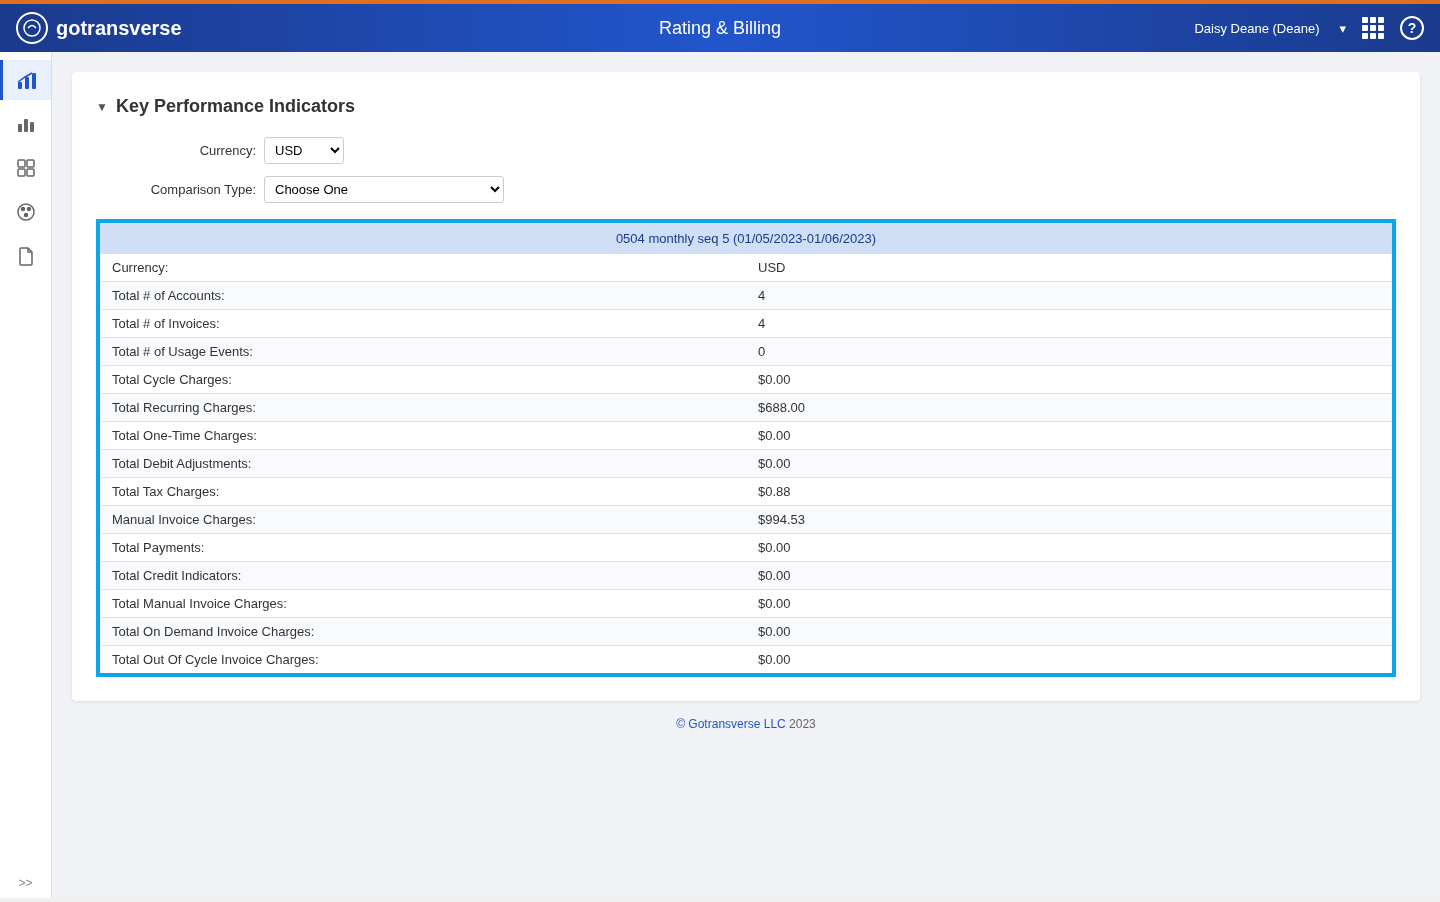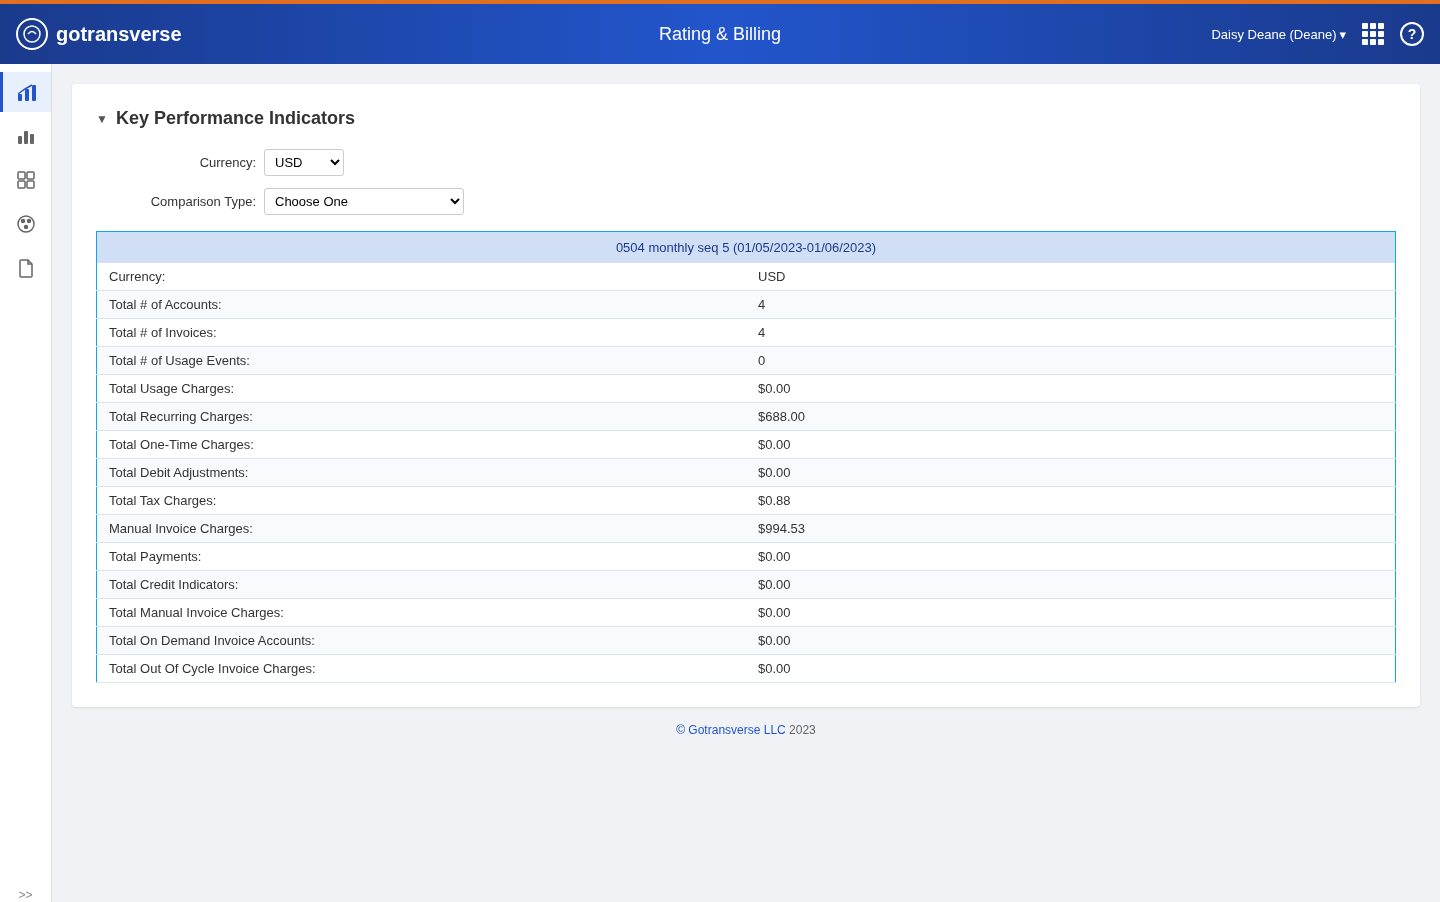--- a/index.html
+++ b/index.html
@@ -1,21 +1,21 @@
 <!DOCTYPE html>
 <html><head>
   <meta charset="utf-8">
   <style>
     * { box-sizing: border-box; margin: 0; padding: 0; }
     body { font-family: Arial, sans-serif; font-size: 13px; background: #f0f0f0; color: #333; }
 
     
     .header {
       background: linear-gradient(to right, #1a3a8c, #2255cc, #1a3a8c);
-      height: 60px;
+      height: 48px;
       display: flex;
       align-items: center;
       padding: 0 16px;
       position: relative;
     }
     .header-logo {
       display: flex;
       align-items: center;
       color: white;
       font-size: 20px;
@@ -46,21 +46,21 @@
     .header-right {
       margin-left: auto;
       display: flex;
       align-items: center;
       gap: 16px;
       color: white;
     }
     .header-user {
       display: flex;
       align-items: center;
-      gap: 3px;
+      gap: 20px;
       font-size: 13px;
       cursor: pointer;
       color: white;
     }
     .header-grid-icon {
       cursor: pointer;
       display: grid;
       grid-template-columns: repeat(3, 6px);
       gap: 2px;
     }
@@ -180,28 +180,28 @@
     }
     select {
       font-size: 13px;
       padding: 4px 6px;
       border: 1px solid #ccc;
       border-radius: 3px;
       background: white;
       cursor: pointer;
     }
     .currency-select { width: 80px; }
-    .comparison-select { width: 200px; }
+    .comparison-select { width: 240px; }
 
     
     .kpi-table {
       width: 100%;
       border-collapse: collapse;
       margin-top: 16px;
-      border: 1px solid #0ea5e9;
+      border: 4px solid #0ea5e9;
     }
     .kpi-table thead tr {
       background: #d0dff5;
     }
     .kpi-table thead th {
       padding: 8px 12px;
       text-align: center;
       font-weight: normal;
       color: #1a3a8c;
       font-size: 13px;
@@ -359,21 +359,21 @@
             </tr>
             <tr>
               <td>Total # of Invoices:</td>
               <td class="value-red">4</td>
             </tr>
             <tr>
               <td>Total # of Usage Events:</td>
               <td>0</td>
             </tr>
             <tr>
-              <td>Total Usage Charges:</td>
+              <td>Total Cycle Charges:</td>
               <td>$0.00</td>
             </tr>
             <tr>
               <td>Total Recurring Charges:</td>
               <td>$688.00</td>
             </tr>
             <tr>
               <td>Total One-Time Charges:</td>
               <td>$0.00</td>
             </tr>
@@ -395,21 +395,21 @@
             </tr>
             <tr>
               <td>Total Credit Indicators:</td>
               <td>$0.00</td>
             </tr>
             <tr>
               <td>Total Manual Invoice Charges:</td>
               <td>$0.00</td>
             </tr>
             <tr>
-              <td>Total On Demand Invoice Accounts:</td>
+              <td>Total On Demand Invoice Charges:</td>
               <td>$0.00</td>
             </tr>
             <tr>
               <td>Total Out Of Cycle Invoice Charges:</td>
               <td>$0.00</td>
             </tr>
           </tbody>
       </table>
     </div>
 

